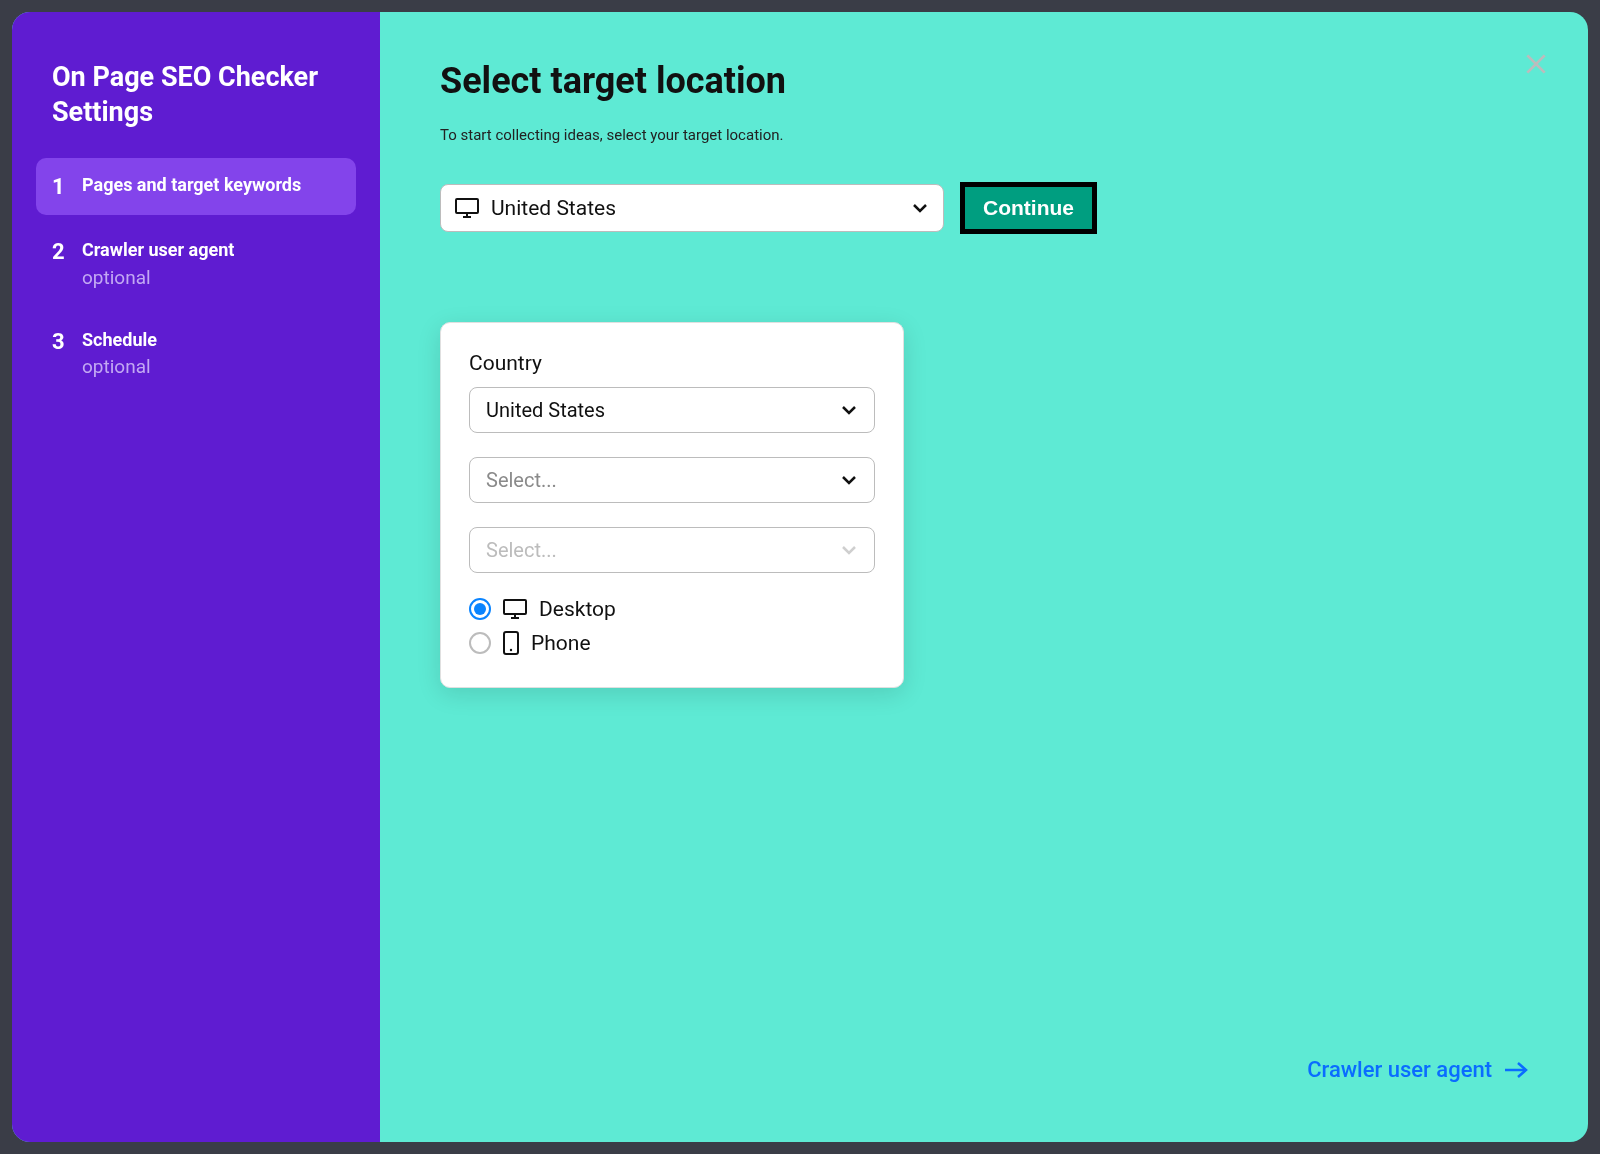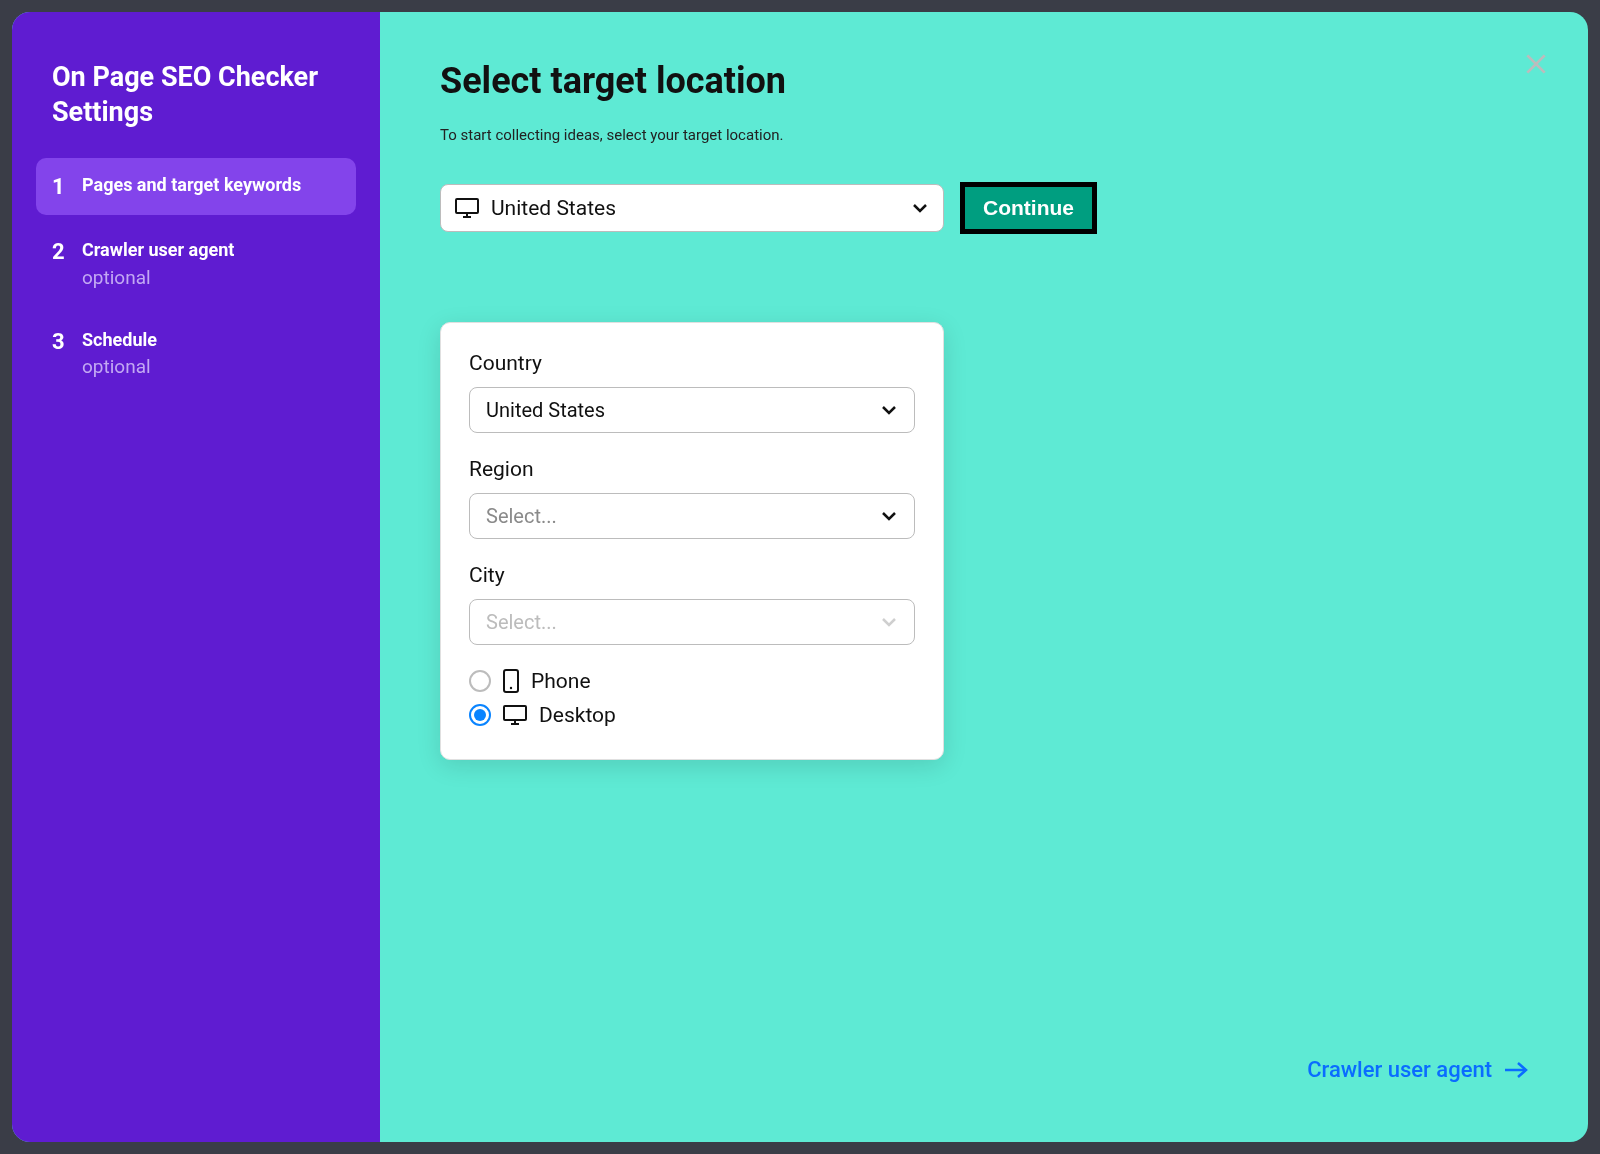--- a/index.html
+++ b/index.html
@@ -132,21 +132,21 @@
   font-weight: 600;
   padding: 0 18px;
   cursor: pointer;
   display: flex;
   align-items: center;
 }
 .dropdown {
   position: absolute;
   top: 310px;
   left: 60px;
-  width: 504px;
+  width: 464px;
   background: #fff;
   border: 1px solid #e0e0e0;
   border-radius: 10px;
   box-shadow: 0 6px 24px rgba(0,0,0,0.12);
   padding: 28px 28px 32px 28px;
 }
 .dd-group { margin-bottom: 24px; }
 .dd-label {
   font-size: 21px;
   color: #111;
@@ -290,58 +290,56 @@
         <div class="dd-label">Country</div>
         <div class="dd-select">
           <span class="sel-value">United States</span>
           <svg class="chevron" viewBox="0 0 18 18" fill="none" stroke="#111" stroke-width="2.5">
               <polyline points="3,6 9,12 15,6"></polyline>
             </svg>
         </div>
       </div>
 
       <div class="dd-group">
-        <div class="dd-label">Region</div>
         <div class="dd-select placeholder">
           <span class="sel-value">Select...</span>
           <svg class="chevron" viewBox="0 0 18 18" fill="none" stroke="#111" stroke-width="2.5">
               <polyline points="3,6 9,12 15,6"></polyline>
             </svg>
         </div>
       </div>
 
       <div class="dd-group">
-        <div class="dd-label">City</div>
         <div class="dd-select disabled">
           <span class="sel-value">Select...</span>
           <svg class="chevron" viewBox="0 0 18 18" fill="none" stroke="#cfcfcf" stroke-width="2.5">
               <polyline points="3,6 9,12 15,6"></polyline>
             </svg>
         </div>
       </div>
 
 
       <div class="dd-group" style="margin-bottom:0">
         <div class="device-opts">
-          <label class="radio-row">
-            <span class="radio"></span>
-            <svg class="phone-icon" viewBox="0 0 16 24">
-              <rect x="1" y="1" width="14" height="22" rx="2" fill="none" stroke="#111" stroke-width="2"></rect>
-              <circle cx="8" cy="19" r="1.2" fill="#111"></circle>
-            </svg>
-            <span class="radio-label">Phone</span>
-          </label>
           <label class="radio-row">
             <span class="radio checked"></span>
             <svg class="monitor-icon" viewBox="0 0 24 20">
               <rect x="1" y="1" width="22" height="14" rx="1" fill="none" stroke="#111" stroke-width="2"></rect>
               <line x1="8" y1="19" x2="16" y2="19" stroke="#111" stroke-width="2"></line>
               <line x1="12" y1="15" x2="12" y2="19" stroke="#111" stroke-width="2"></line>
             </svg>
             <span class="radio-label">Desktop</span>
+          </label>
+          <label class="radio-row">
+            <span class="radio"></span>
+            <svg class="phone-icon" viewBox="0 0 16 24">
+              <rect x="1" y="1" width="14" height="22" rx="2" fill="none" stroke="#111" stroke-width="2"></rect>
+              <circle cx="8" cy="19" r="1.2" fill="#111"></circle>
+            </svg>
+            <span class="radio-label">Phone</span>
           </label>
         </div>
       </div>
 
     </div>
 
     <a class="footer-link">
       <span>Crawler user agent</span>
       <svg class="arrow-right" viewBox="0 0 24 18" fill="none" stroke="currentColor" stroke-width="2.5">
         <line x1="1" y1="9" x2="22" y2="9"></line>

